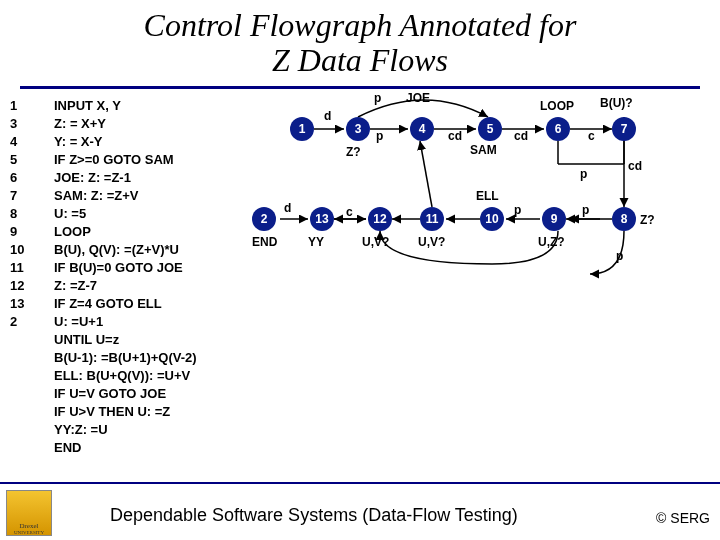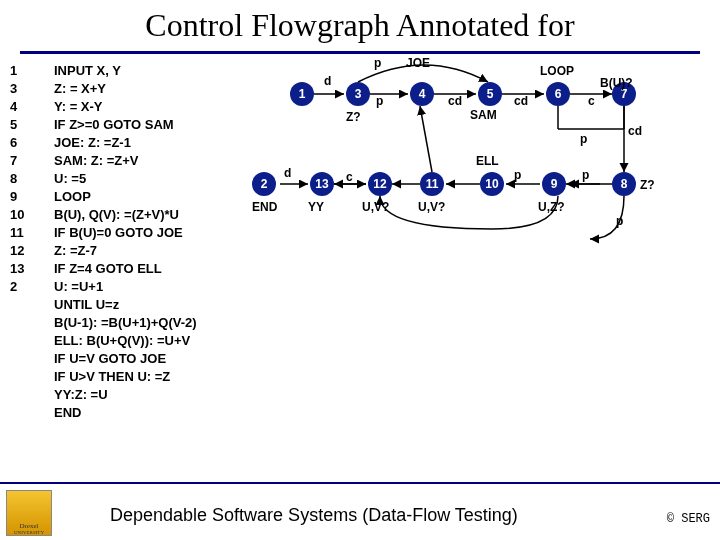--- a/index.html
+++ b/index.html
@@ -6,20 +6,21 @@
     margin: 0;
     font-family: Georgia, 'Times New Roman', serif;
     width: 720px;
     height: 540px;
     position: relative;
     background: #fff;
     overflow: hidden;
   }
   .title {
     text-align: center;
+    font-style: italic;
     font-size: 32px;
     font-weight: normal;
     padding: 8px 0 0 0;
     line-height: 1.1;
   }
   .title-bar {
     width: 680px;
     height: 3px;
     background: #000080;
     margin: 8px auto 0 auto;
@@ -89,22 +90,22 @@
     position: absolute;
     left: 110px;
     bottom: 14px;
     font-family: Verdana, Arial, sans-serif;
     font-size: 18px;
   }
   .footer-copy {
     position: absolute;
     right: 10px;
     bottom: 14px;
-    font-family: Liberation Mono, monospace;
-    font-size: 12px;
+    font-family: Liberation Sans, sans-serif;
+    font-size: 14px;
   }
   .logo {
     position: absolute;
     left: 6px;
     bottom: 4px;
     width: 44px;
     height: 44px;
     background: linear-gradient(#f4c430,#d49400);
     border: 1px solid #888;
     font-size: 7px;
@@ -121,20 +122,21 @@
     width: 440px;
     height: 300px;
     pointer-events: none;
   }
 </style>
 </head>
 <body>
 
 <div class="title">
   <span>Control Flowgraph Annotated for</span><br>
+  <span>Z Data Flows</span>
 </div>
 <div class="title-bar"></div>
 
 <div class="content">
 
   <div class="lineno-col">
     <div>1</div>
     <div></div>
     <div></div>
     <div>3</div>
@@ -235,21 +237,21 @@
     <div class="lbl" style="left:44px;top:20px">d</div>
     <div class="lbl" style="left:94px;top:2px">p</div>
     <div class="lbl" style="left:96px;top:40px">p</div>
     <div class="lbl" style="left:66px;top:56px">Z?</div>
     <div class="lbl" style="left:126px;top:2px">JOE</div>
     <div class="lbl" style="left:168px;top:40px">cd</div>
     <div class="lbl" style="left:190px;top:54px">SAM</div>
     <div class="lbl" style="left:234px;top:40px">cd</div>
     <div class="lbl" style="left:260px;top:10px">LOOP</div>
     <div class="lbl" style="left:308px;top:40px">c</div>
-    <div class="lbl" style="left:320px;top:22px">B(U)?</div>
+    <div class="lbl" style="left:320px;top:7px">B(U)?</div>
     <div class="lbl" style="left:300px;top:78px">p</div>
     <div class="lbl" style="left:348px;top:70px">cd</div>
 
     <div class="lbl" style="left:4px;top:112px">d</div>
     <div class="lbl" style="left:66px;top:116px">c</div>
     <div class="lbl" style="left:196px;top:100px">ELL</div>
     <div class="lbl" style="left:234px;top:114px">p</div>
     <div class="lbl" style="left:82px;top:146px">U,V?</div>
     <div class="lbl" style="left:138px;top:146px">U,V?</div>
     <div class="lbl" style="left:258px;top:146px">U,Z?</div>

